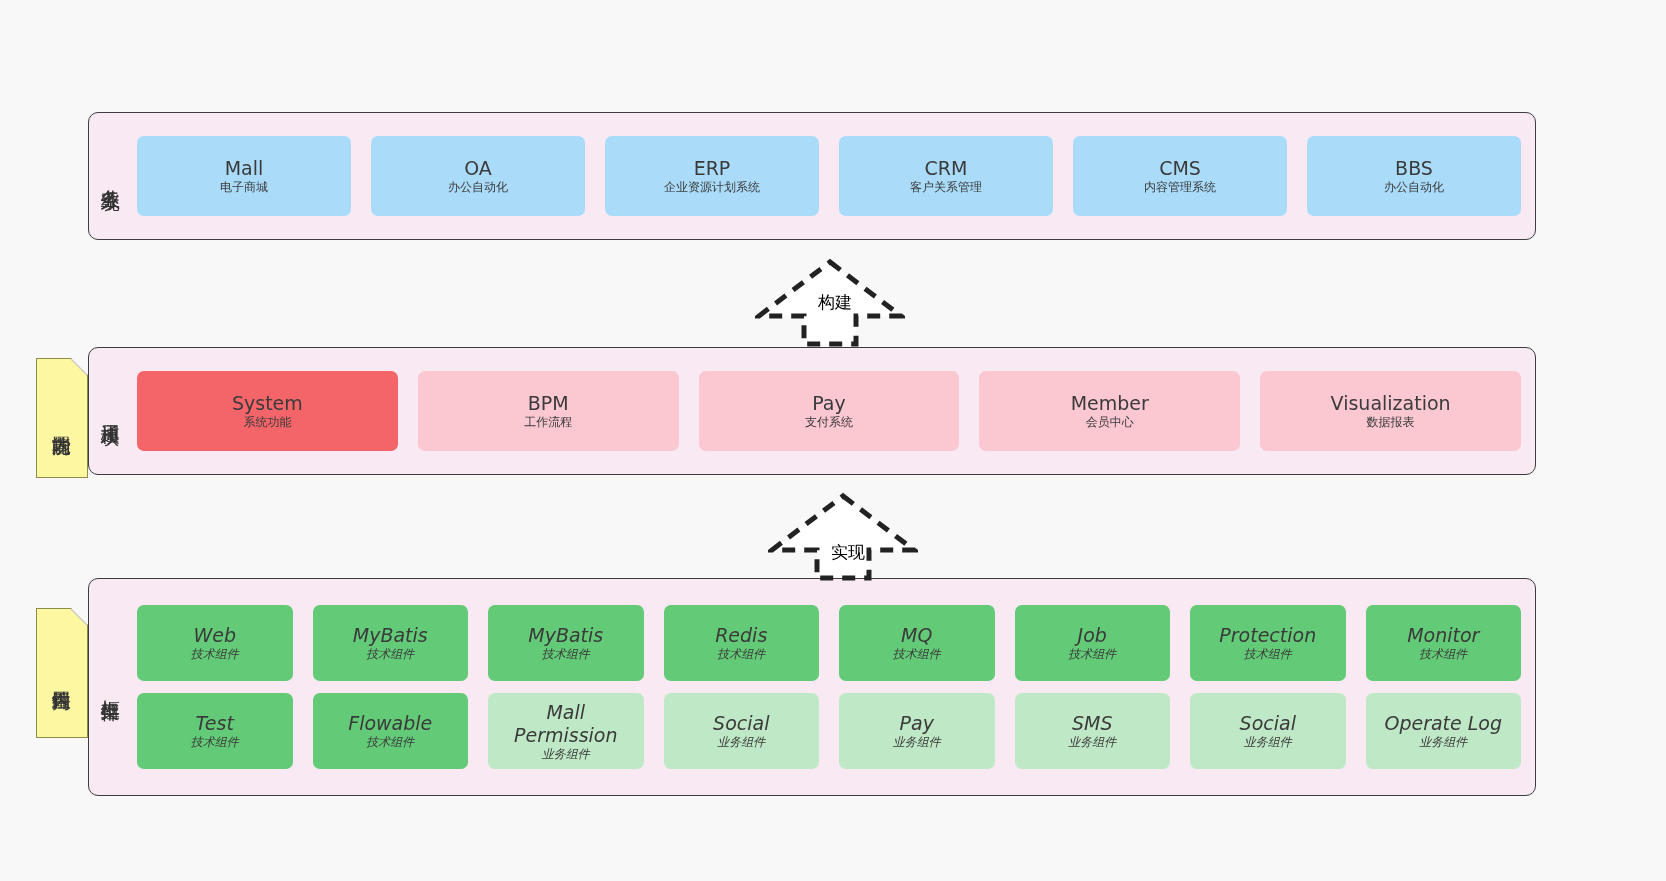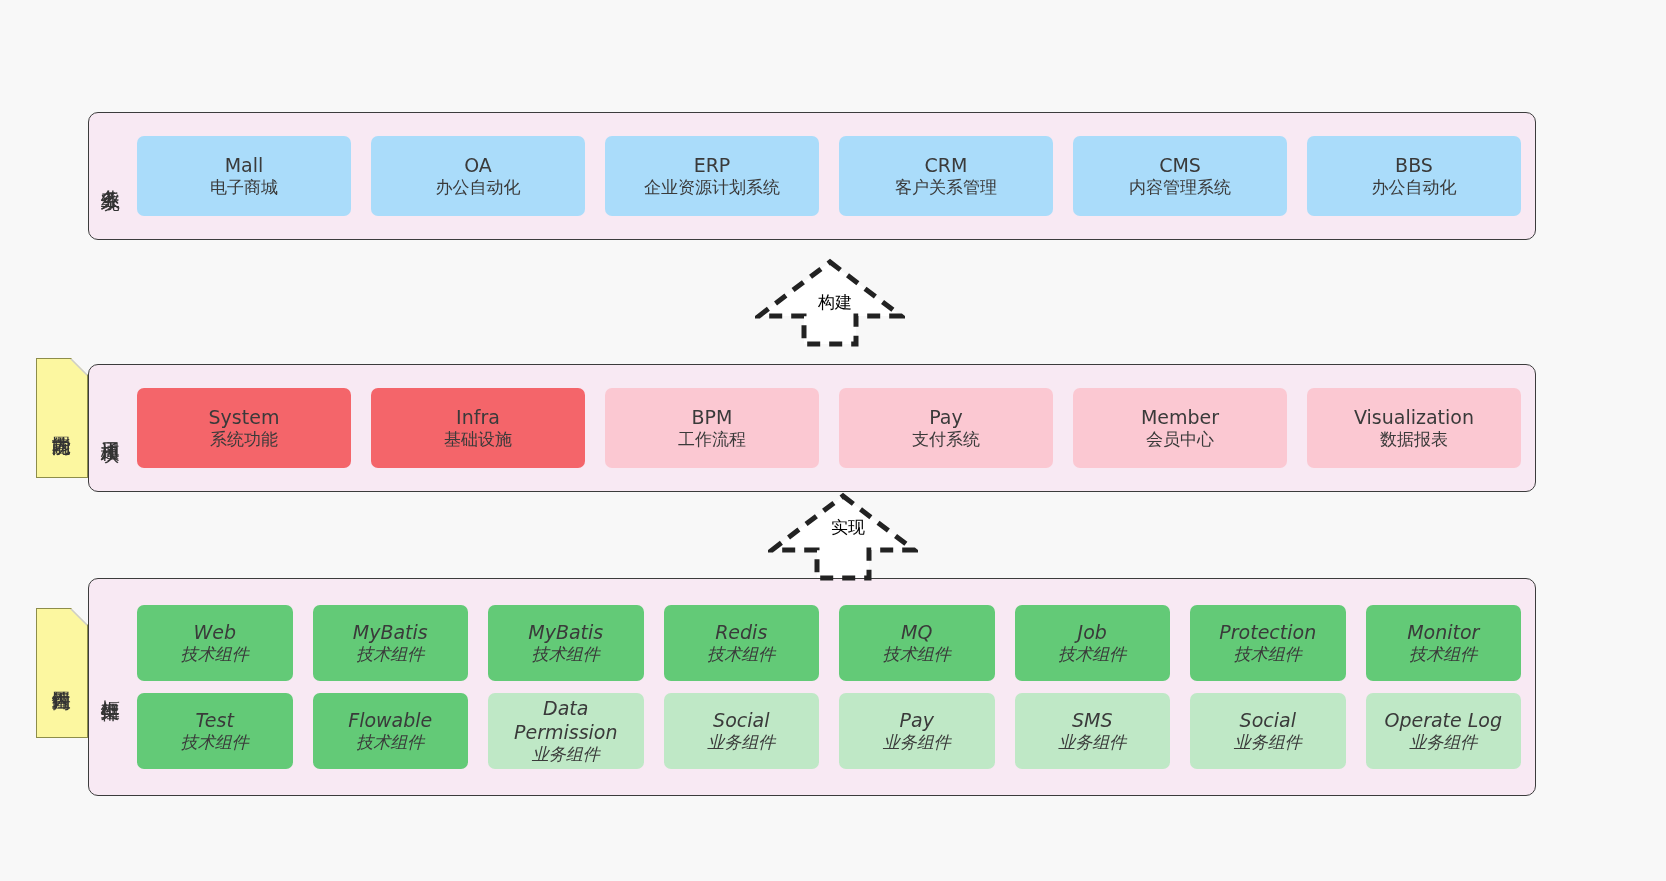--- a/index.html
+++ b/index.html
@@ -79,21 +79,21 @@
     text-align: center;
     line-height: 1.22;
     box-sizing: border-box;
     padding: 4px 6px;
   }
   .card .en {
     font-size: 19px;
     color: #3a3a3a;
   }
   .card .cn {
-    font-size: 17px;
+    font-size: 12px;
     color: #3a3a3a;
   }
 
   
   .c-blue       { background: #aadcfa; }
   .c-red        { background: #f4656a; }
   .c-pink       { background: #fbc8d2; }
   .c-green      { background: #63ca77; }
   .c-greenlight { background: #bfe8c6; }
 
@@ -191,32 +191,28 @@
 <svg class="arrow" style="left:755px; top:258px; width:150px; height:90px;" viewBox="0 0 150 90">
   <polygon points="75,4 146,58 101,58 101,86 49,86 49,58 4,58" fill="#ffffff" stroke="#222222" stroke-width="5" stroke-dasharray="13,9" stroke-linejoin="miter"></polygon>
 </svg>
 <div class="arrow-label" style="left:818px; top:291px;">构建</div>
 
 <div class="note" style="left:36px; top:358px; height:120px;">
   <span class="fold"></span>
   <span class="note-text">内置功能</span>
 </div>
 
-<div class="layer" id="layer-common-module" style="left:88px; top:364px; width:1448px; height:128px;">
+<div class="layer" id="layer-common-module" style="left:88px; top:347px; width:1448px; height:128px;">
   <div class="layer-title">通用模块</div>
   <div class="layer-body">
     <div class="row">
       <div class="card c-red h-mod">
         <span class="en">System</span>
         <span class="cn">系统功能</span>
       </div>
-      <div class="card c-red h-mod">
-        <span class="en">Infra</span>
-        <span class="cn">基础设施</span>
-      </div>
       <div class="card c-pink h-mod">
         <span class="en">BPM</span>
         <span class="cn">工作流程</span>
       </div>
       <div class="card c-pink h-mod">
         <span class="en">Pay</span>
         <span class="cn">支付系统</span>
       </div>
       <div class="card c-pink h-mod">
         <span class="en">Member</span>
@@ -226,21 +222,21 @@
         <span class="en">Visualization</span>
         <span class="cn">数据报表</span>
       </div>
     </div>
   </div>
 </div>
 
 <svg class="arrow" style="left:768px; top:492px; width:150px; height:90px;" viewBox="0 0 150 90">
   <polygon points="75,4 146,58 101,58 101,86 49,86 49,58 4,58" fill="#ffffff" stroke="#222222" stroke-width="5" stroke-dasharray="13,9" stroke-linejoin="miter"></polygon>
 </svg>
-<div class="arrow-label" style="left:831px; top:516px;">实现</div>
+<div class="arrow-label" style="left:831px; top:541px;">实现</div>
 
 <div class="note" style="left:36px; top:608px; height:130px;">
   <span class="fold"></span>
   <span class="note-text">内置组件</span>
 </div>
 
 <div class="layer" id="layer-framework-component" style="left:88px; top:578px; width:1448px; height:218px;">
   <div class="layer-title">框架组件</div>
   <div class="layer-body">
 
@@ -282,21 +278,21 @@
     <div class="row">
       <div class="card c-green h-frame">
         <span class="en">Test</span>
         <span class="cn">技术组件</span>
       </div>
       <div class="card c-green h-frame">
         <span class="en">Flowable</span>
         <span class="cn">技术组件</span>
       </div>
       <div class="card c-greenlight h-frame">
-        <span class="en">Data Permission</span>
+        <span class="en">Mall Permission</span>
         <span class="cn">业务组件</span>
       </div>
       <div class="card c-greenlight h-frame">
         <span class="en">Social</span>
         <span class="cn">业务组件</span>
       </div>
       <div class="card c-greenlight h-frame">
         <span class="en">Pay</span>
         <span class="cn">业务组件</span>
       </div>

